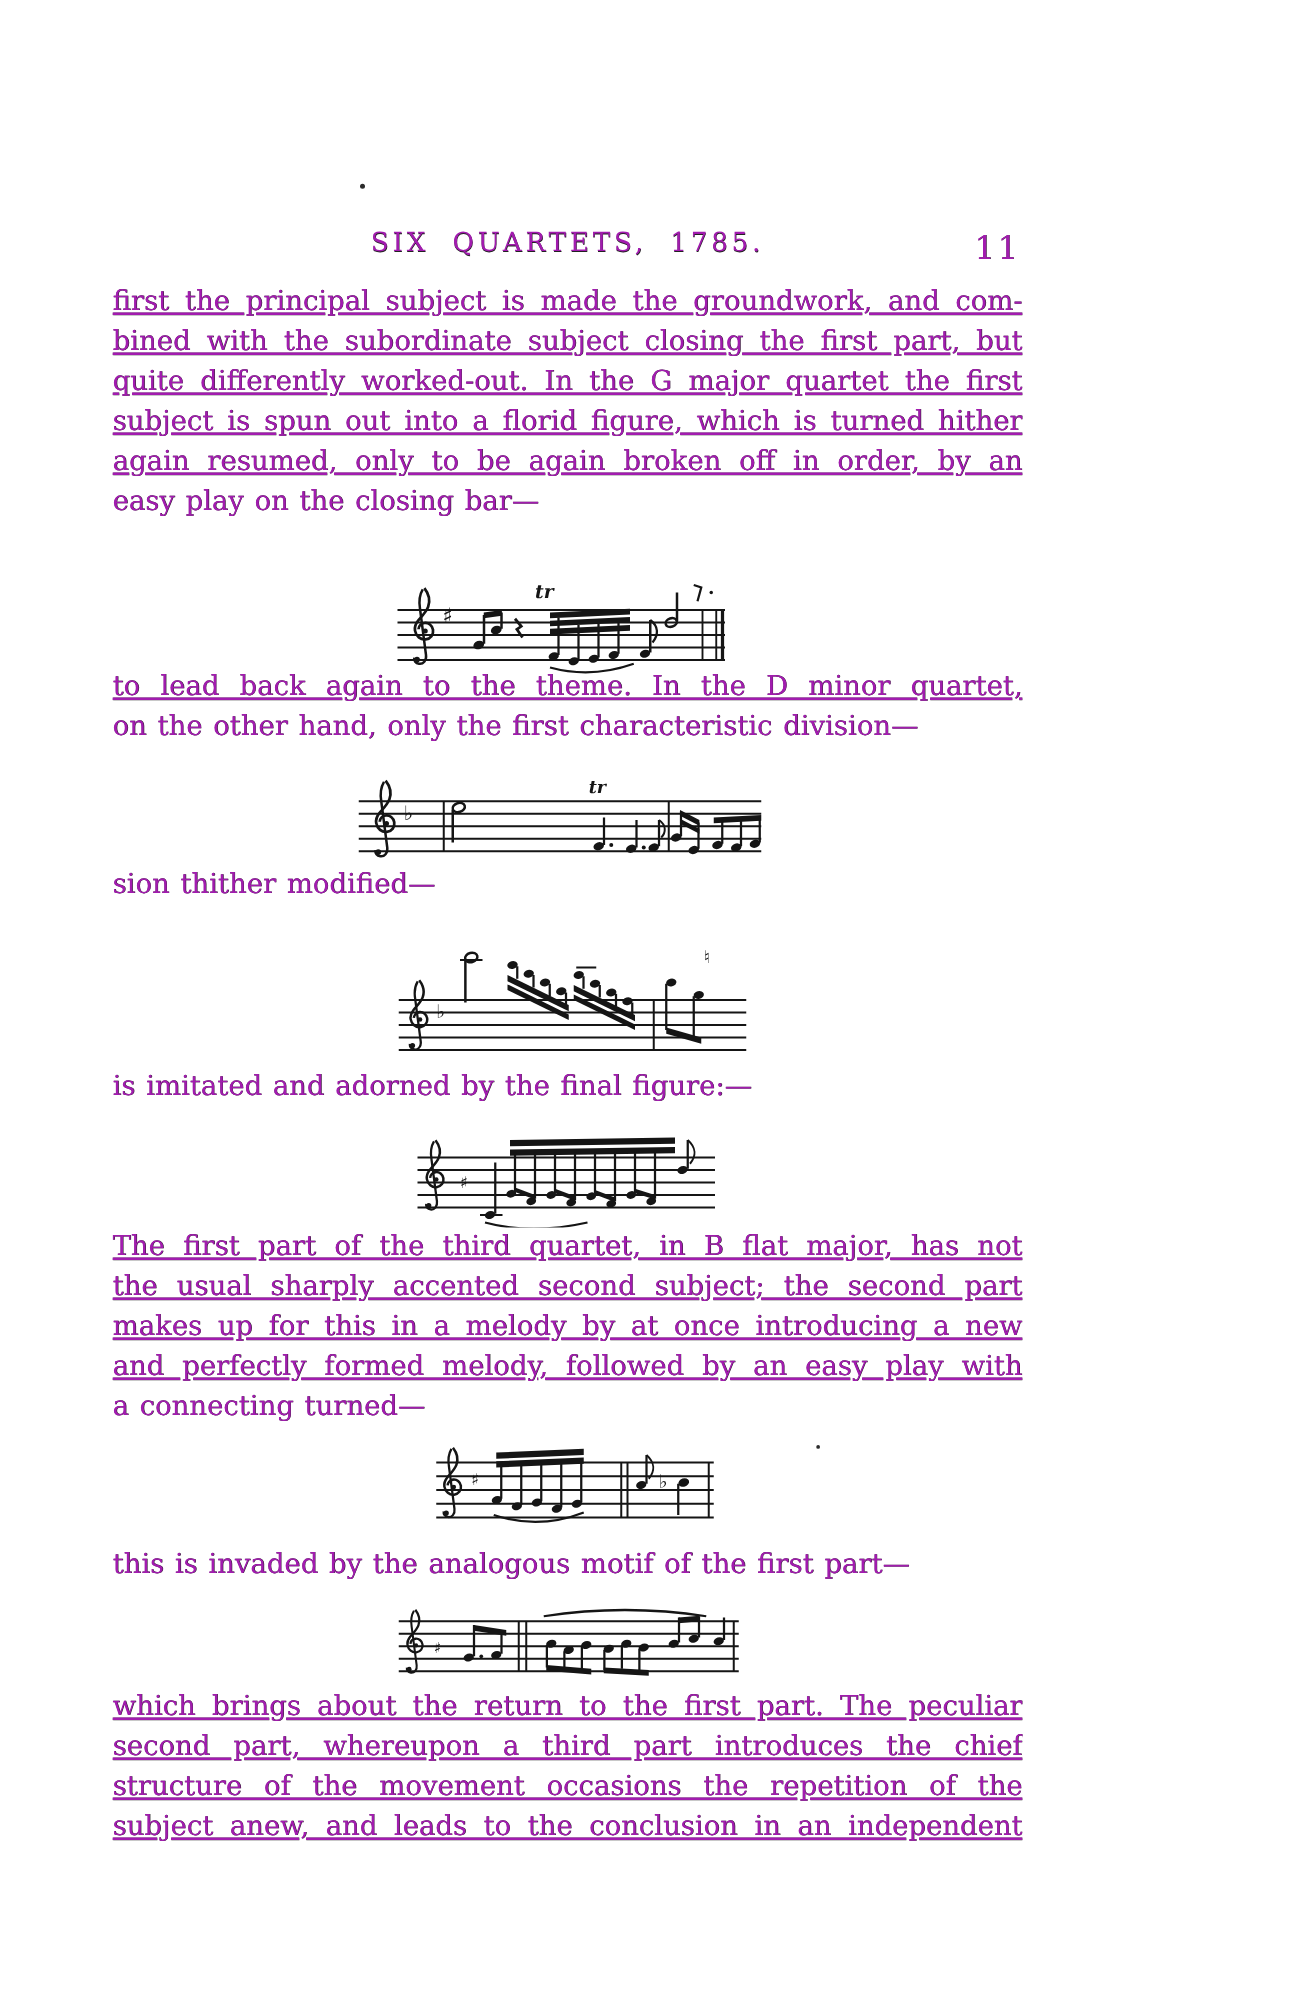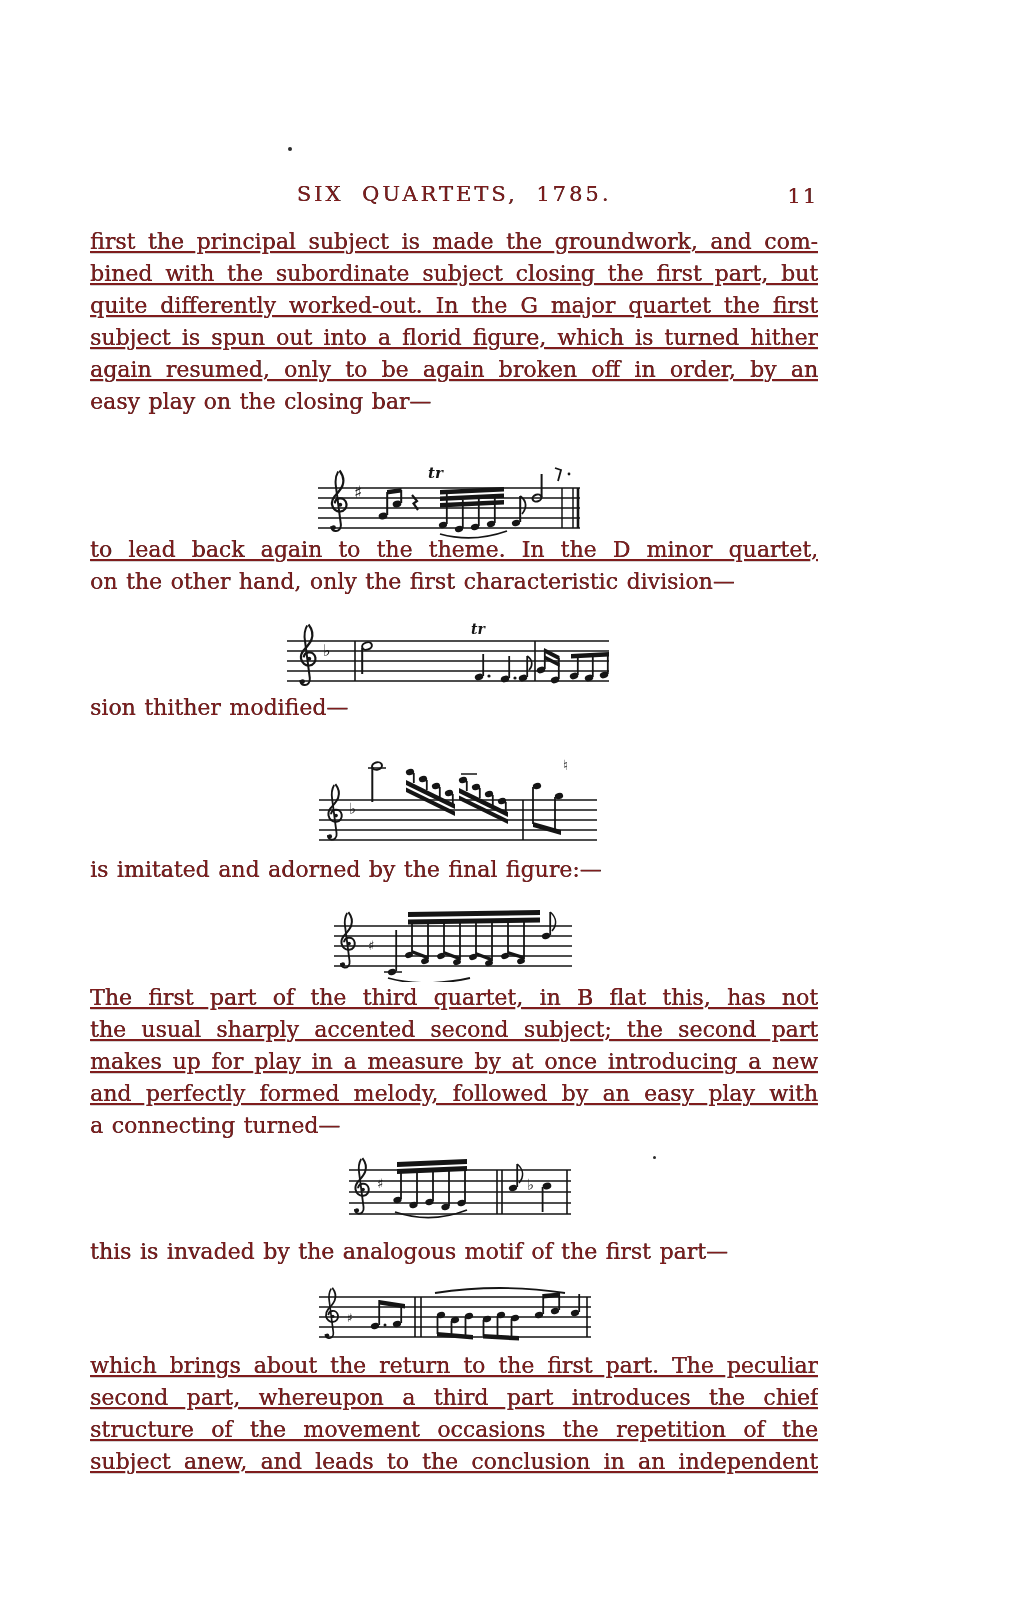--- a/index.html
+++ b/index.html
@@ -1,33 +1,33 @@
 <!DOCTYPE html>
 <html><head>
 <meta charset="utf-8">
 <style>
   html,body{margin:0;padding:0;background:#ffffff;}
   .page{
     position:relative;
     width:854px;height:1600px;
     background:#ffffff;
     font-family:"DejaVu Serif", serif;
-    color:#7f1d1d;
+    color:#a21caf;
     overflow:hidden;
   }
   
   .running-head{
     position:absolute;top:182px;left:90px;width:728px;height:28px;
     font-size:21px;letter-spacing:3px;word-spacing:9px;
     text-align:center;
     text-shadow:0.3px 0.2px 0 #222;
   }
   .pageno{
     position:absolute;top:184px;left:778px;width:40px;
-    font-size:21px;letter-spacing:2px;text-align:right;
+    font-size:26px;letter-spacing:2px;text-align:center;
     text-shadow:0.3px 0.2px 0 #222;
   }
   
   .para{position:absolute;left:90px;width:728px;}
   .ln{
     height:32px;line-height:32px;font-size:22px;
     overflow:hidden;word-spacing:1.5px;
     text-shadow:0.3px 0.2px 0 #222;
   }
   .ln.just{text-align:justify;text-decoration:underline;}
@@ -195,23 +195,23 @@
     <polygon class="ink" points="114,53 130,59 130,62.5 114,56.5"></polygon>
     <polygon class="ink" points="146,54 162,60 162,63.5 146,57.5"></polygon>
     <polygon class="ink" points="178,53 194,58 194,61.5 178,56.5"></polygon>
     <ellipse class="ink" cx="216" cy="38" rx="4.2" ry="3.1" transform="rotate(-18 216 38)"></ellipse>
     <path class="stroke" stroke-width="1.8" d="M220.2 37V14"></path>
     <path class="stroke" stroke-width="1.6" d="M220.2 14C227 20 227 27 222 33"></path>
     <path class="stroke" stroke-width="1.8" d="M58 80Q95 90 140 80"></path>
   </svg>
 
   <div class="para" style="top:982px">
-    <div class="ln just">The first part of the third quartet, in B flat this, has not</div>
+    <div class="ln just">The first part of the third quartet, in B flat major, has not</div>
     <div class="ln just">the usual sharply accented second subject; the second part</div>
-    <div class="ln just">makes up for play in a measure by at once introducing a new</div>
+    <div class="ln just">makes up for this in a melody by at once introducing a new</div>
     <div class="ln just">and perfectly formed melody, followed by an easy play with</div>
     <div class="ln">a connecting turned—</div>
   </div>
 
   <svg class="fig" style="left:345px;top:1146px" width="230" height="92" viewBox="0 0 230 92">
     <path class="stroke" stroke-width="1.5" d="M4 24H226 M4 35H226 M4 46H226 M4 57H226 M4 68H226"></path>
     <use href="#clef" x="5" y="6" width="22" height="70"></use>
     <text x="32" y="42" font-size="13">♯</text>
     <polygon class="ink" points="52,16 122,13 122,18 52,21"></polygon>
     <polygon class="ink" points="52,23 122,20 122,25 52,28"></polygon>

